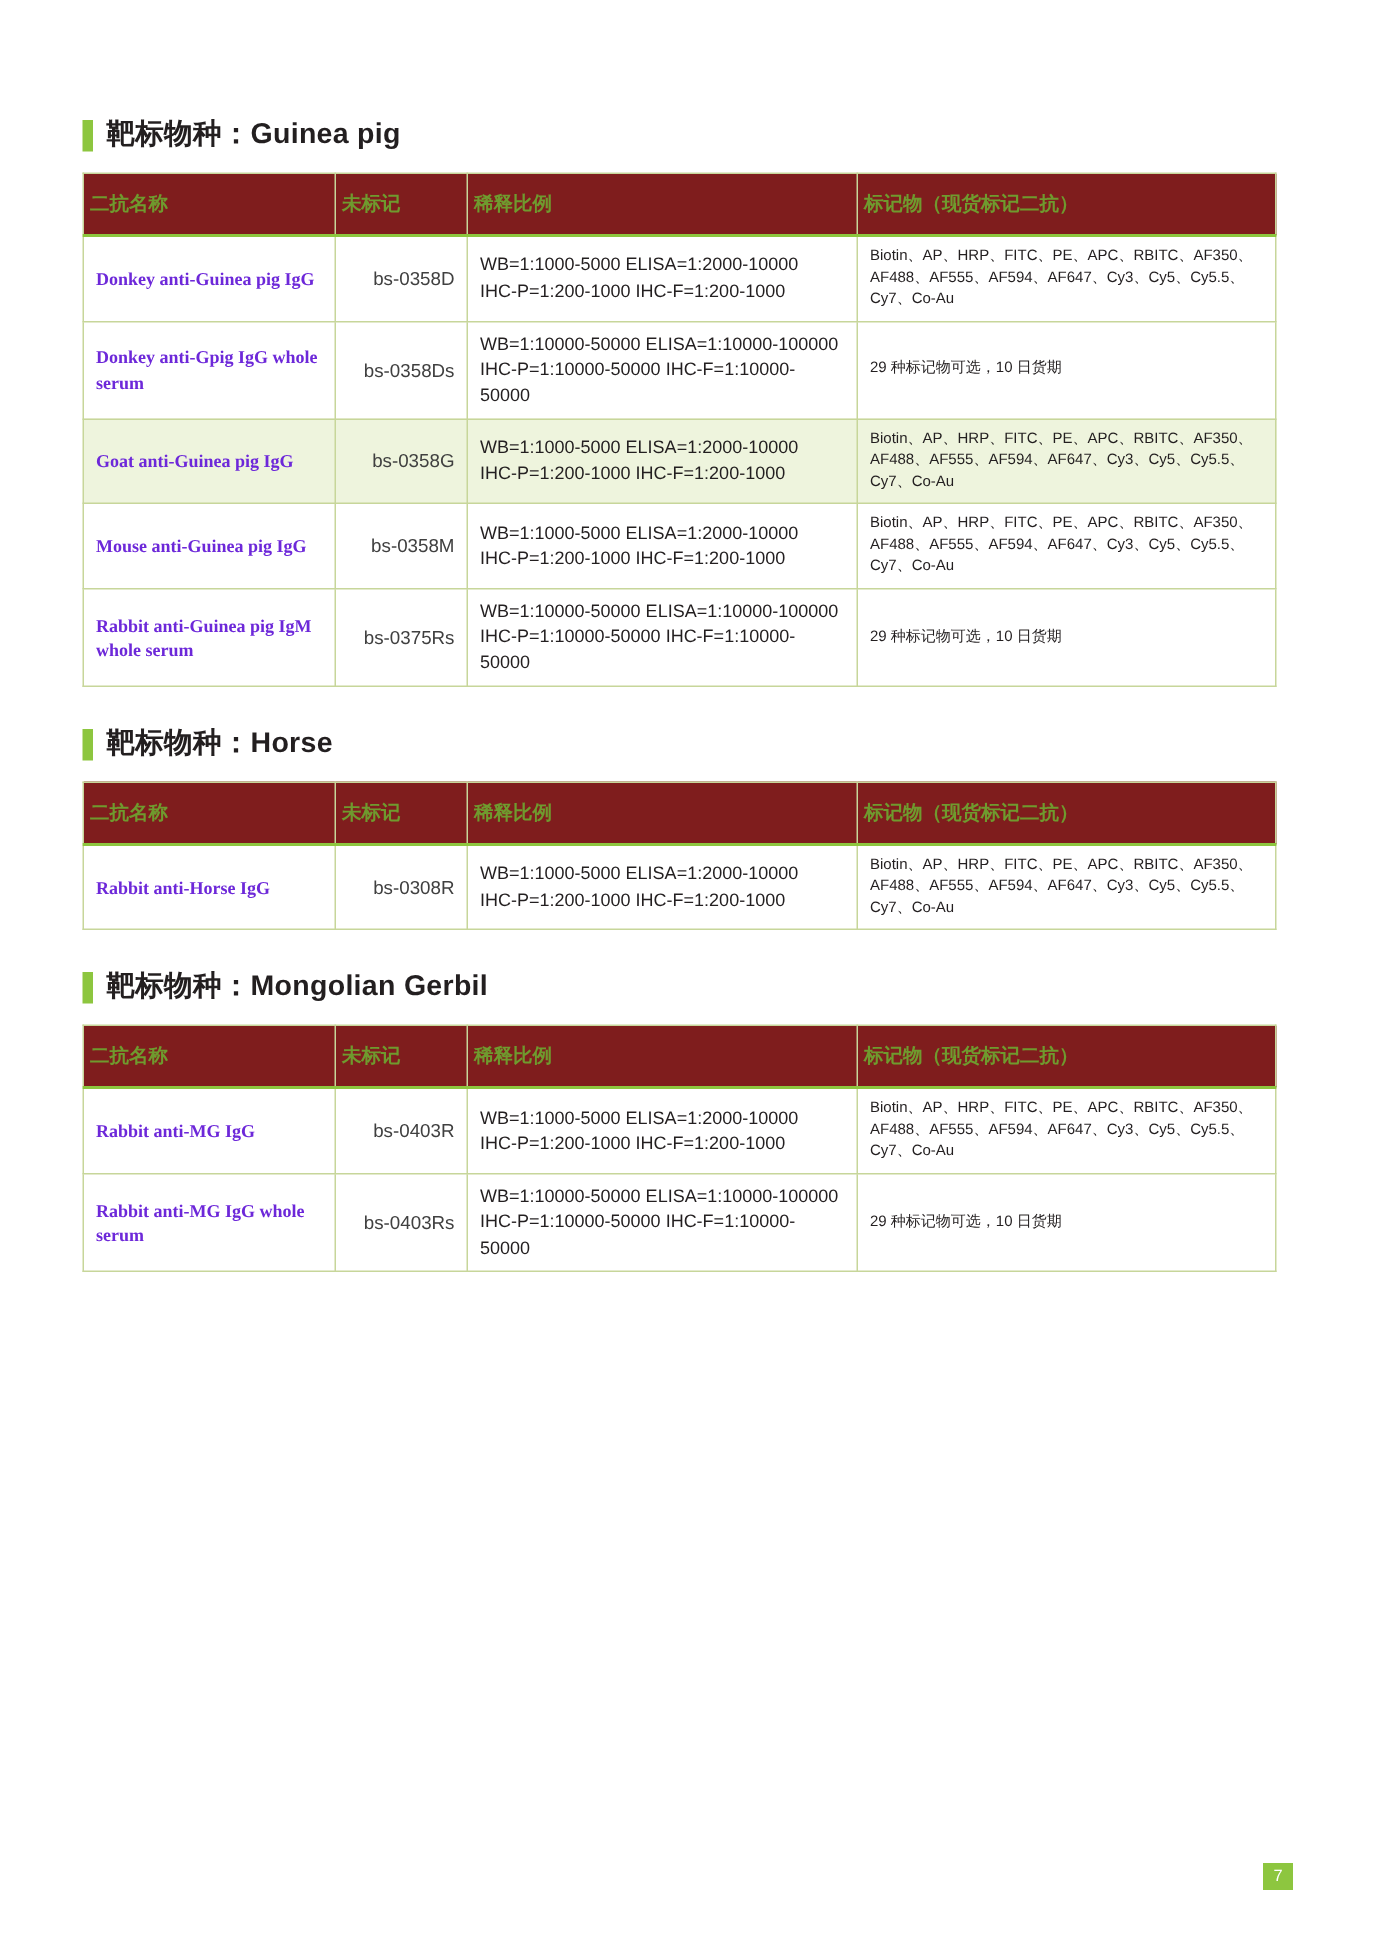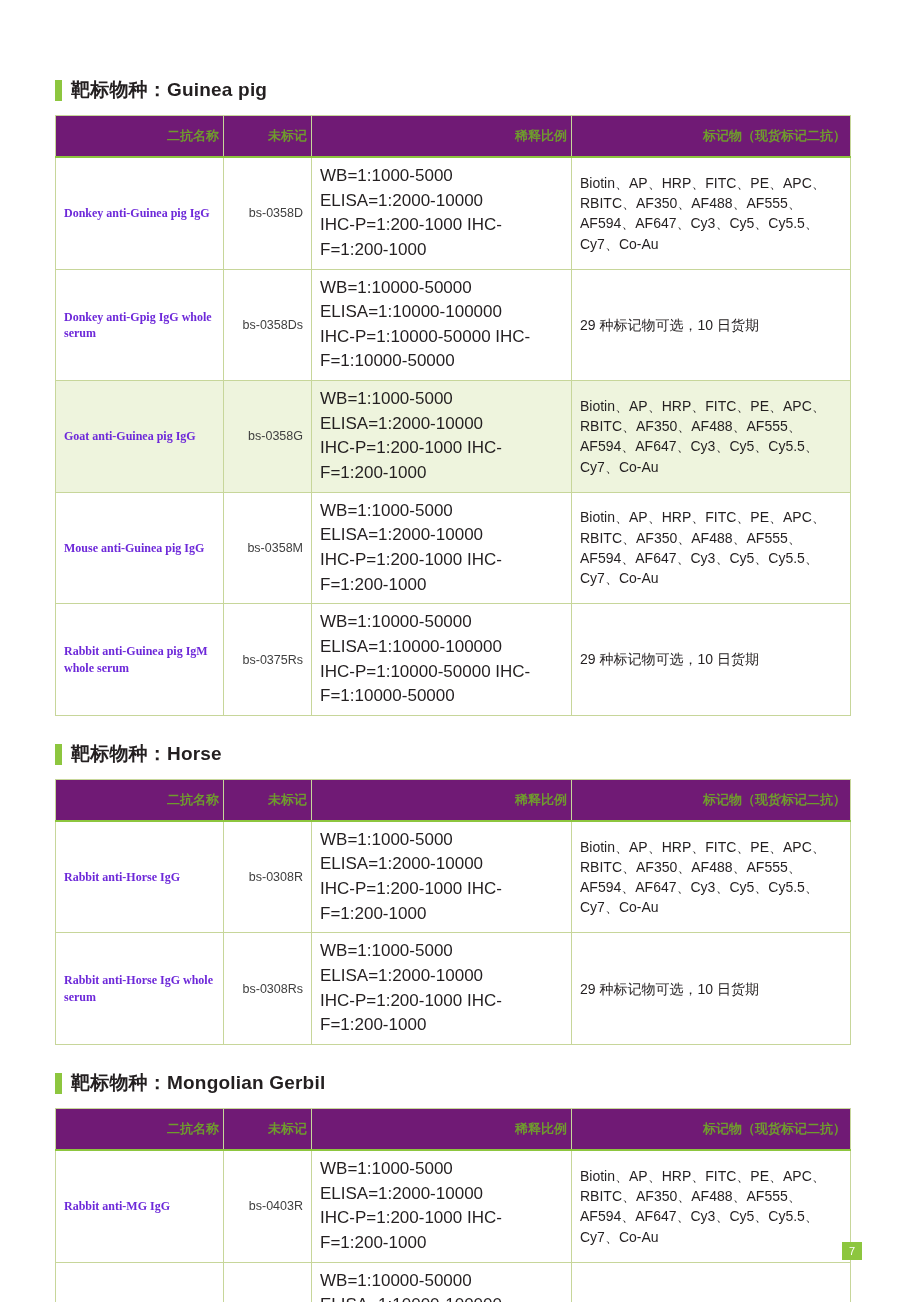--- a/index.html
+++ b/index.html
@@ -57,25 +57,25 @@
     width: 795px;
     table-layout: fixed;
     margin-bottom: 28px;
   }
   table.tbl td, table.tbl th {
     border: 1px solid #c7d69a;
     vertical-align: middle;
     padding: 6px 8px;
   }
   table.tbl thead th {
-    background: #701a75;
+    background: #7f1d1d;
     color: #6f9a2e;
     font-size: 13px;
     font-weight: bold;
-    text-align: right;
+    text-align: left;
     height: 30px;
     padding: 5px 4px;
     border-top: 1px solid #c7d69a;
     border-bottom: 2px solid #8dc63f;
   }
   col.c1 { width: 168px; }
   col.c2 { width: 88px; }
   col.c3 { width: 260px; }
   col.c4 { width: 279px; }
 
@@ -86,27 +86,27 @@
     line-height: 1.35;
     padding-left: 11px;
     font-family: Liberation Serif, serif;
   }
   td.code {
     font-size: 12.5px;
     text-align: right;
     color: #404040;
   }
   td.dilution {
-    font-size: 17px;
+    font-size: 12px;
     line-height: 1.45;
     color: #231f20;
     padding-left: 10px;
   }
   td.label {
-    font-size: 14px;
+    font-size: 10px;
     line-height: 1.45;
     color: #231f20;
     padding-left: 10px;
   }
   tr.alt td {
     background: #eef4dd;
   }
   tr.plain td {
     background: #ffffff;
   }
@@ -200,26 +200,20 @@
             <th>标记物（现货标记二抗）</th>
           </tr>
         </thead>
         <tbody>
           <tr class="plain">
             <td class="name">Rabbit anti-Horse IgG</td>
             <td class="code">bs-0308R</td>
             <td class="dilution">WB=1:1000-5000  ELISA=1:2000-10000<br>IHC-P=1:200-1000  IHC-F=1:200-1000</td>
             <td class="label">Biotin、AP、HRP、FITC、PE、APC、RBITC、AF350、AF488、AF555、AF594、AF647、Cy3、Cy5、Cy5.5、Cy7、Co-Au</td>
           </tr>
-          <tr class="plain">
-            <td class="name">Rabbit anti-Horse IgG whole serum</td>
-            <td class="code">bs-0308Rs</td>
-            <td class="dilution">WB=1:1000-5000  ELISA=1:2000-10000<br>IHC-P=1:200-1000  IHC-F=1:200-1000</td>
-            <td class="label">29 种标记物可选，10 日货期</td>
-          </tr>
         </tbody>
       </table>
       <div class="section-head">
         <span class="bar"></span>
         <span class="title">靶标物种：Mongolian Gerbil</span>
       </div>
       <table class="tbl">
         <colgroup>
           <col class="c1">
           <col class="c2">

